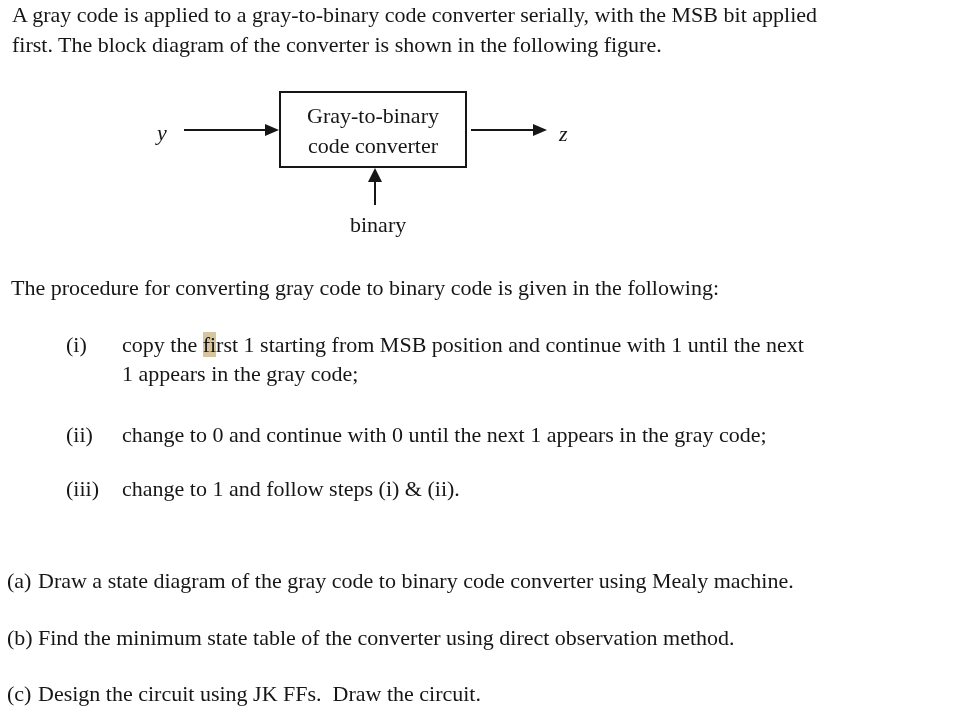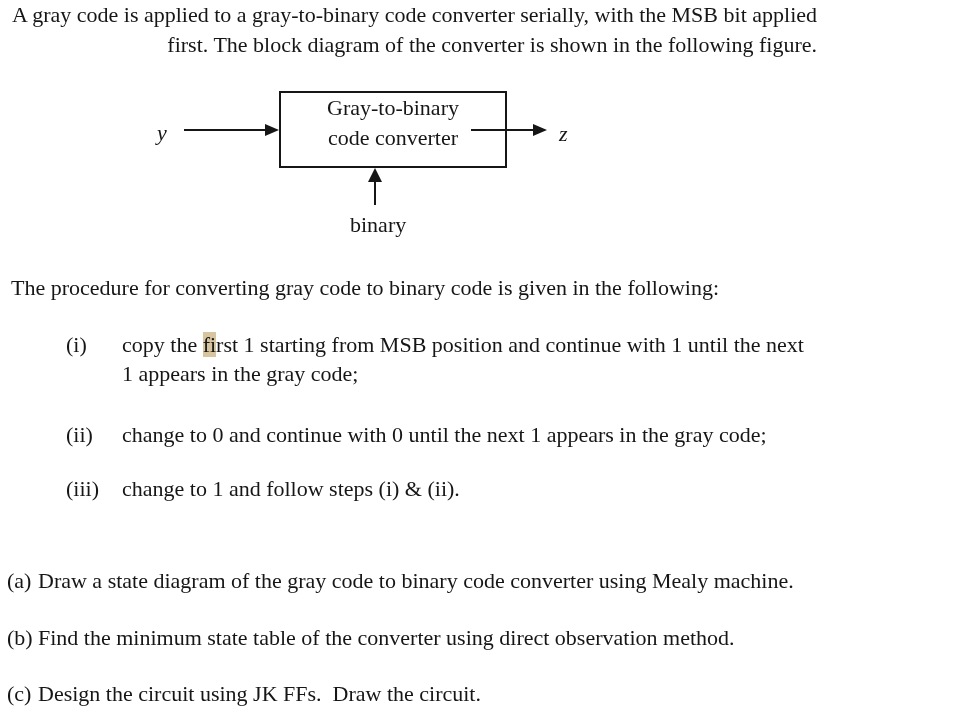--- a/index.html
+++ b/index.html
@@ -19,26 +19,27 @@
   .abs { position: absolute; }
   .nowrap { white-space: nowrap; }
   .lh30 { line-height: 30px; }
   .lh29 { line-height: 29px; }
   .italic { font-style: italic; }
 
   
   .box {
     left: 279px;
     top: 91px;
-    width: 228px;
+    width: 188px;
     height: 77px;
     border: 2px solid #161616;
     box-sizing: border-box;
     text-align: center;
     line-height: 30px;
+    padding-top: 8px;
   }
   .hline {
     height: 2px;
     background: #161616;
   }
   .vline {
     width: 2px;
     background: #161616;
   }
   .arrow-right {
@@ -58,21 +59,21 @@
 
   .hl {
     background: #d7c5a0;
   }
 </style>
 </head>
 <body>
 
 <div class="page" style="background: rgb(255, 255, 255); color: rgb(22, 22, 22);">
 
-  <div class="abs lh30" style="left:12px; top:0px;text-align:right;">
+  <div class="abs lh30" style="left:12px; top:0px;">
     <div class="nowrap">A gray code is applied to a gray-to-binary code converter serially, with the MSB bit applied</div>
     <div class="nowrap">first. The block diagram of the converter is shown in the following figure.</div>
   </div>
 
   <div>
     <div class="abs italic nowrap lh30" style="left:157px; top:118px;">y</div>
 
     <div class="abs hline" style="left:184px; top:129px; width:84px;"></div>
     <div class="abs arrow-right" style="left:265px; top:124px;"></div>
 

